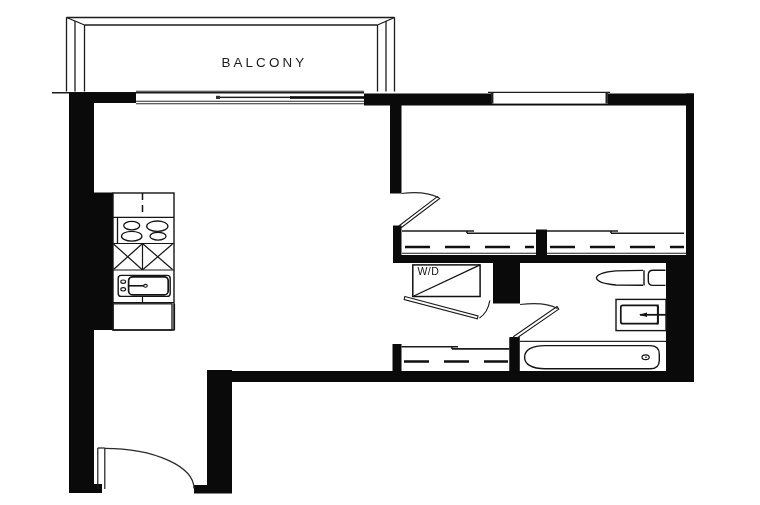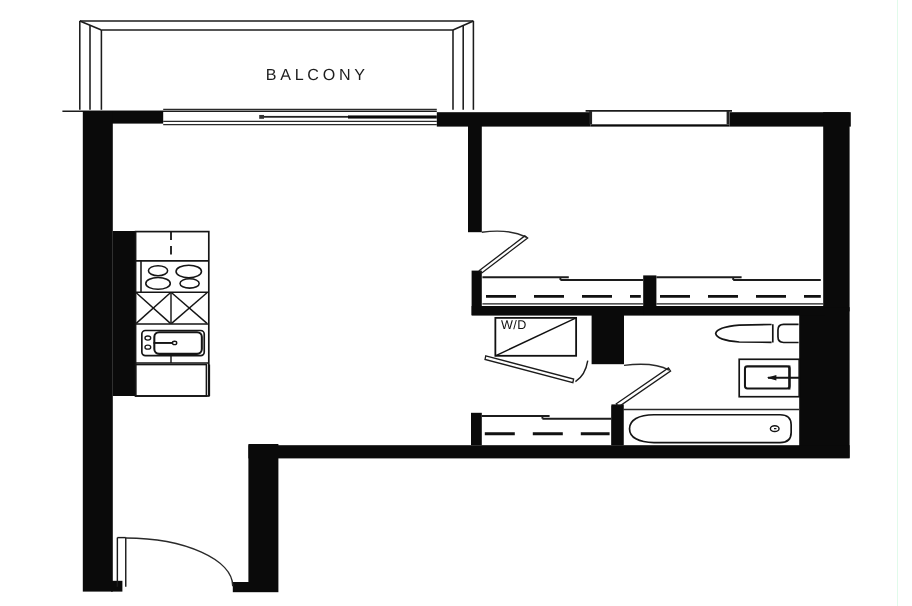--- a/index.html
+++ b/index.html
@@ -1,16 +1,16 @@
 <!DOCTYPE html>
 <html><head>
 <meta charset="utf-8">
 <style>
   html,body{margin:0;padding:0;background:#fff;}
-  .wrap{width:748px;height:505px;position:relative;background:#86efac;overflow:hidden;}
+  .wrap{width:694px;height:505px;position:relative;background:#ec4899;overflow:hidden;}
   svg{display:block;}
   text{font-family:"Liberation Sans", sans-serif;}
 </style>
 </head>
 <body>
 <div class="wrap">
 <svg width="760" height="505" viewBox="0 0 760 505" xmlns="http://www.w3.org/2000/svg">
   <rect x="0" y="0" width="760" height="505" fill="#ffffff"></rect>
 
   <g stroke="#1c1c1c" stroke-width="1.3" fill="none">

